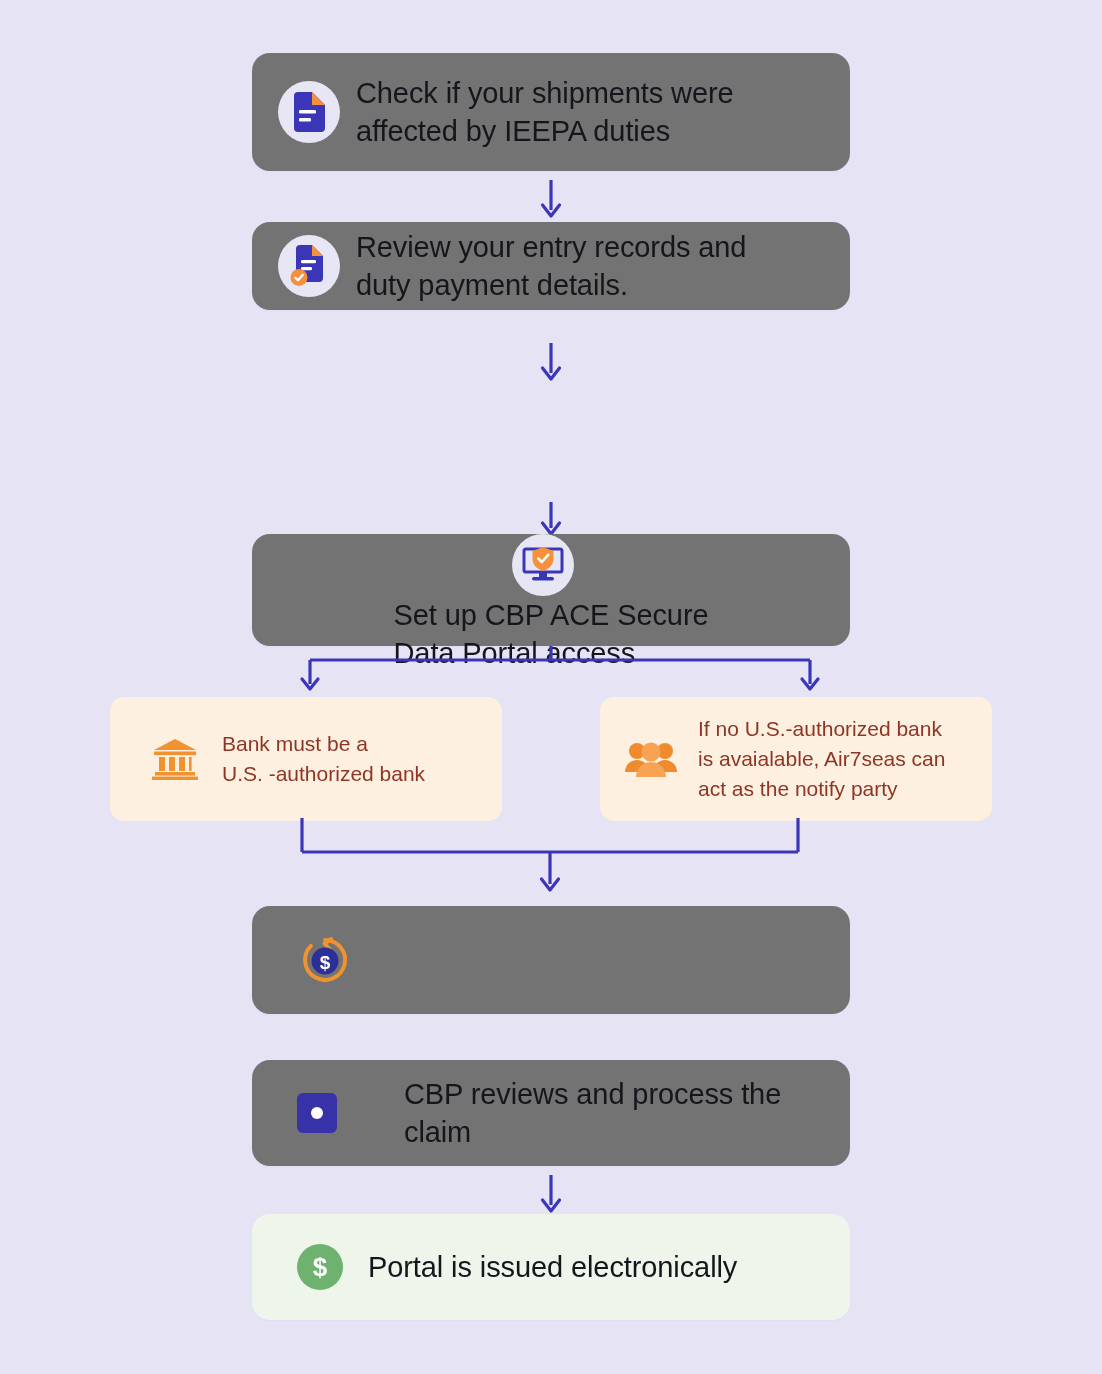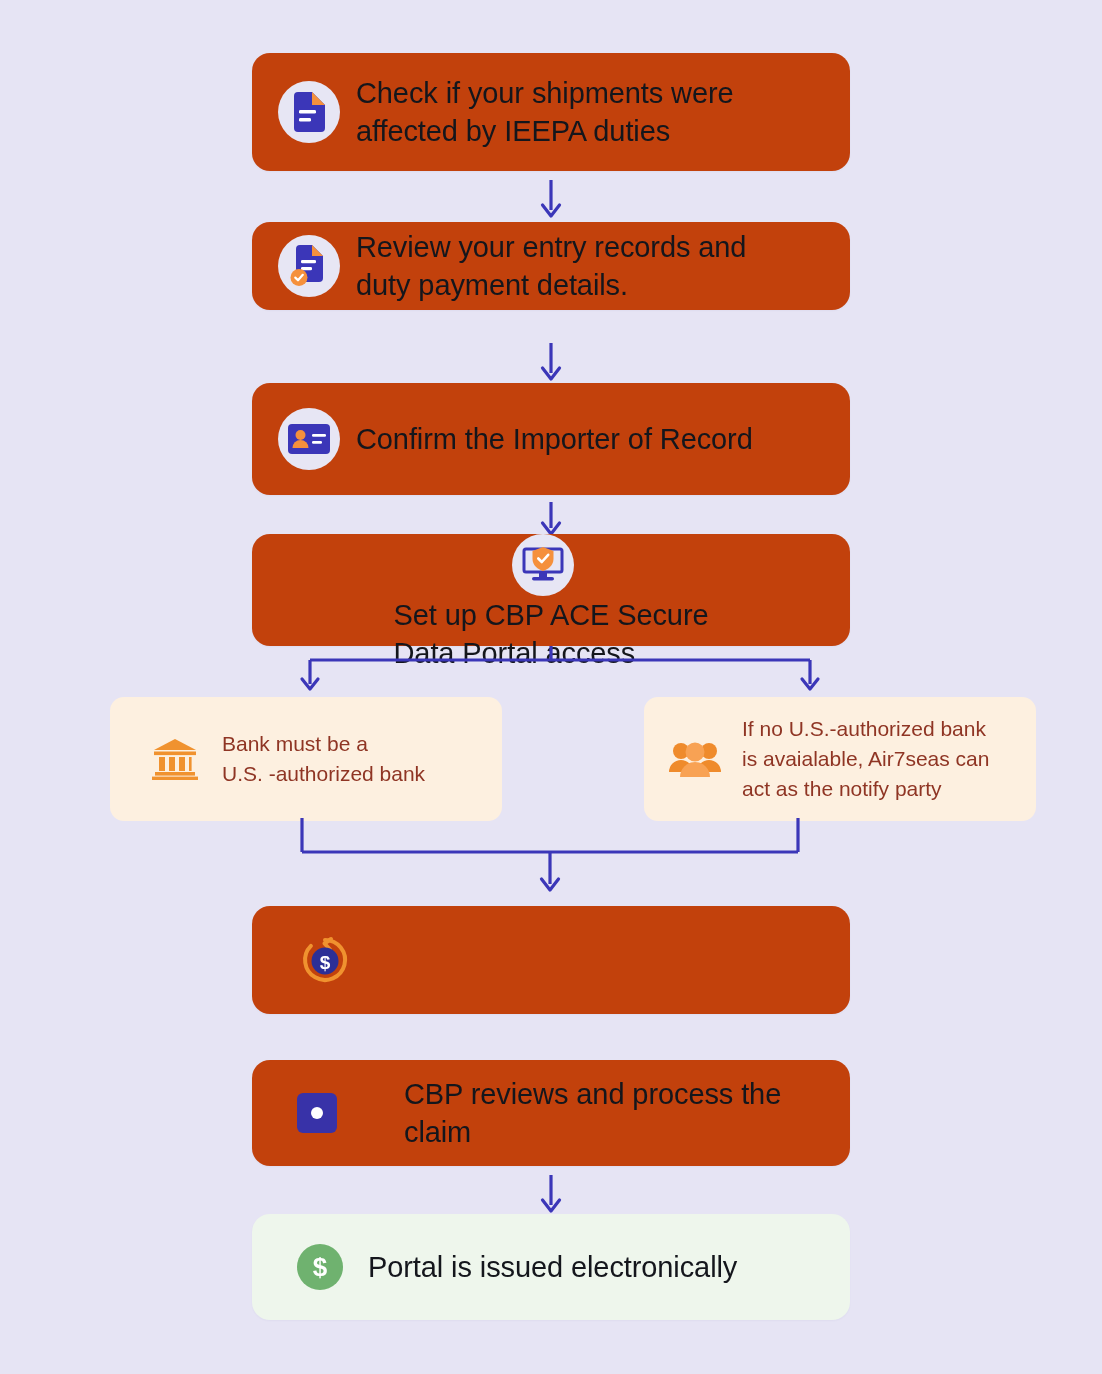--- a/index.html
+++ b/index.html
@@ -9,21 +9,21 @@
     font-family:"Liberation Sans", sans-serif;
     overflow:hidden;
     position:relative;
   }
   .canvas{position:relative;width:1102px;height:1374px;}
 
   
   .card{
     position:absolute;
     left:252px;width:598px;
-    background:#c2410c;
+    background:#737373;
     border-radius:18px;
     box-sizing:border-box;
     display:flex;align-items:center;
     padding:0 26px;
     box-shadow:0 1px 2px rgba(60,50,130,0.04);
   }
   .card.green{background:#eef6ec;}
   .card-icon{
     flex:0 0 auto;
     width:62px;height:62px;
@@ -112,34 +112,20 @@
 duty payment details.</div>
   </div>
 
   <div class="conn" style="left:537px;top:343px;">
     <svg width="28" height="40" viewBox="0 0 28 40">
       <line x1="14" y1="0" x2="14" y2="30" stroke="#3b36b8" stroke-width="3.2"></line>
       <path d="M5.5 25 L14 36 L22.5 25" fill="none" stroke="#3b36b8" stroke-width="3.2" stroke-linecap="round" stroke-linejoin="round"></path>
     </svg>
   </div>
 
-  <div class="card" style="top:383px;height:112px;">
-    <div class="card-icon">
-      <div class="icon-circle">
-        <svg width="42" height="32" viewBox="0 0 42 32">
-          <rect x="0" y="1" width="42" height="30" rx="4" fill="#3b36b8"></rect>
-          <circle cx="12.5" cy="12" r="5" fill="#f5903c"></circle>
-          <path d="M4.5 25 a8 8 0 0 1 16 0 z" fill="#f5903c"></path>
-          <rect x="24" y="11" width="14" height="2.8" rx="1.2" fill="#ffffff"></rect>
-          <rect x="24" y="18" width="10" height="2.8" rx="1.2" fill="#ffffff"></rect>
-        </svg>
-      </div>
-    </div>
-    <div class="card-text">Confirm the Importer of Record</div>
-  </div>
 
   <div class="conn" style="left:537px;top:502px;">
     <svg width="28" height="36" viewBox="0 0 28 36">
       <line x1="14" y1="0" x2="14" y2="26" stroke="#3b36b8" stroke-width="3.2"></line>
       <path d="M5.5 21 L14 32 L22.5 21" fill="none" stroke="#3b36b8" stroke-width="3.2" stroke-linecap="round" stroke-linejoin="round"></path>
     </svg>
   </div>
 
   <div class="card" style="top:534px;height:112px;flex-direction:column;">
     <div class="card-icon">
@@ -178,21 +164,21 @@
         <rect x="27" y="19" width="6" height="14" fill="#f0922f"></rect>
         <rect x="37" y="19" width="2.6" height="14" fill="#f0922f"></rect>
         <rect x="3" y="34" width="40" height="3.6" fill="#f0922f"></rect>
         <rect x="0" y="38.6" width="46" height="3.4" fill="#f0922f"></rect>
       </svg>
     </div>
     <div class="branch-text">Bank must be a
 U.S. -authorized bank</div>
   </div>
 
-  <div class="branch" style="left:600px;top:697px;width:392px;height:124px;margin-left:44px;">
+  <div class="branch" style="left:600px;top:697px;width:392px;height:124px;">
     <div class="branch-icon">
       <svg width="52" height="40" viewBox="0 0 52 40">
         <circle cx="12" cy="12" r="8" fill="#ef8b2c"></circle>
         <path d="M0 33 a12 12 0 0 1 24 0 z" fill="#ef8b2c"></path>
         <circle cx="40" cy="12" r="8" fill="#ef8b2c"></circle>
         <path d="M28 33 a12 12 0 0 1 24 0 z" fill="#ef8b2c"></path>
         <circle cx="26" cy="13" r="9.5" fill="#f8a254"></circle>
         <path d="M11 38 a15 15 0 0 1 30 0 z" fill="#f8a254"></path>
       </svg>
     </div>

